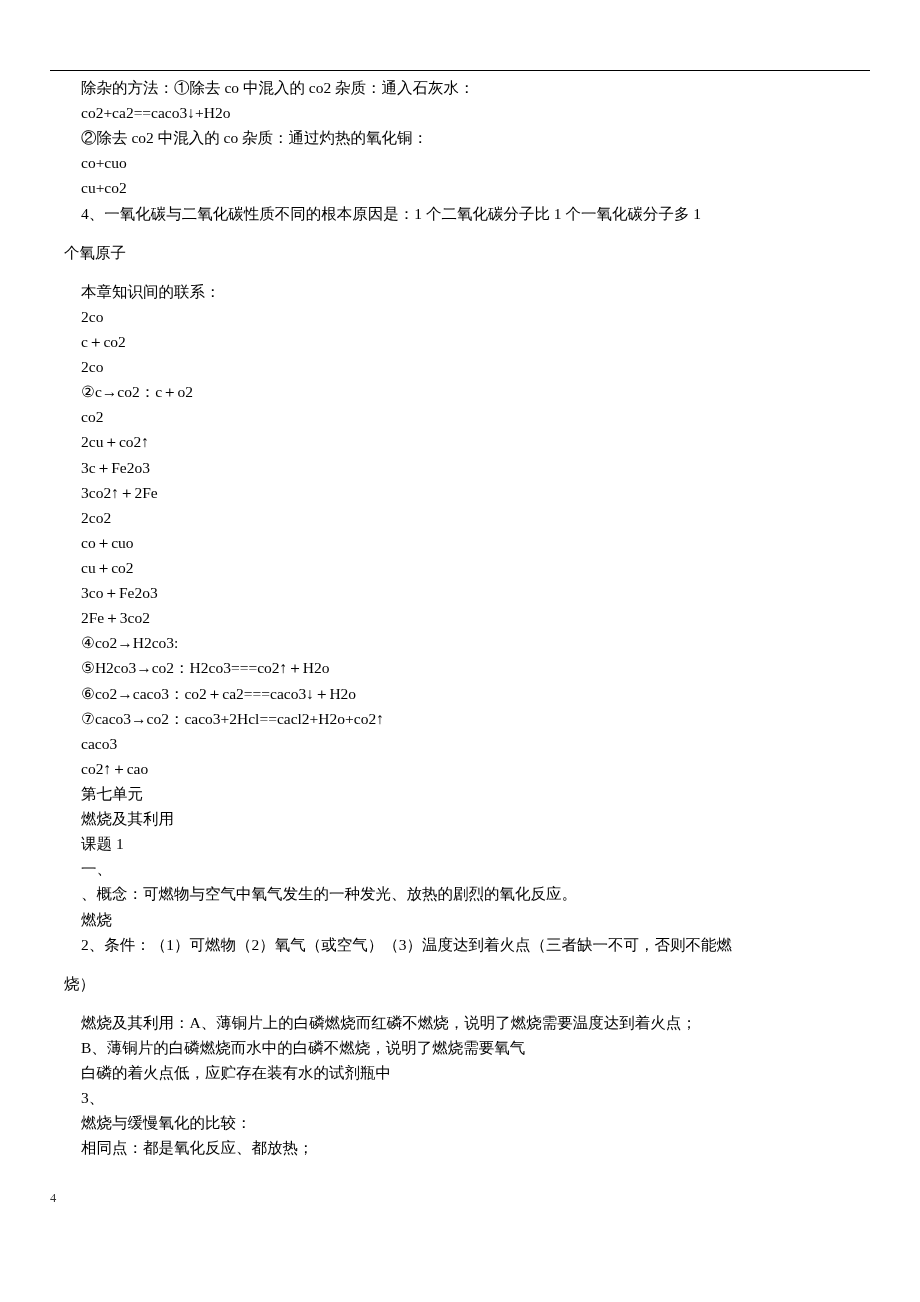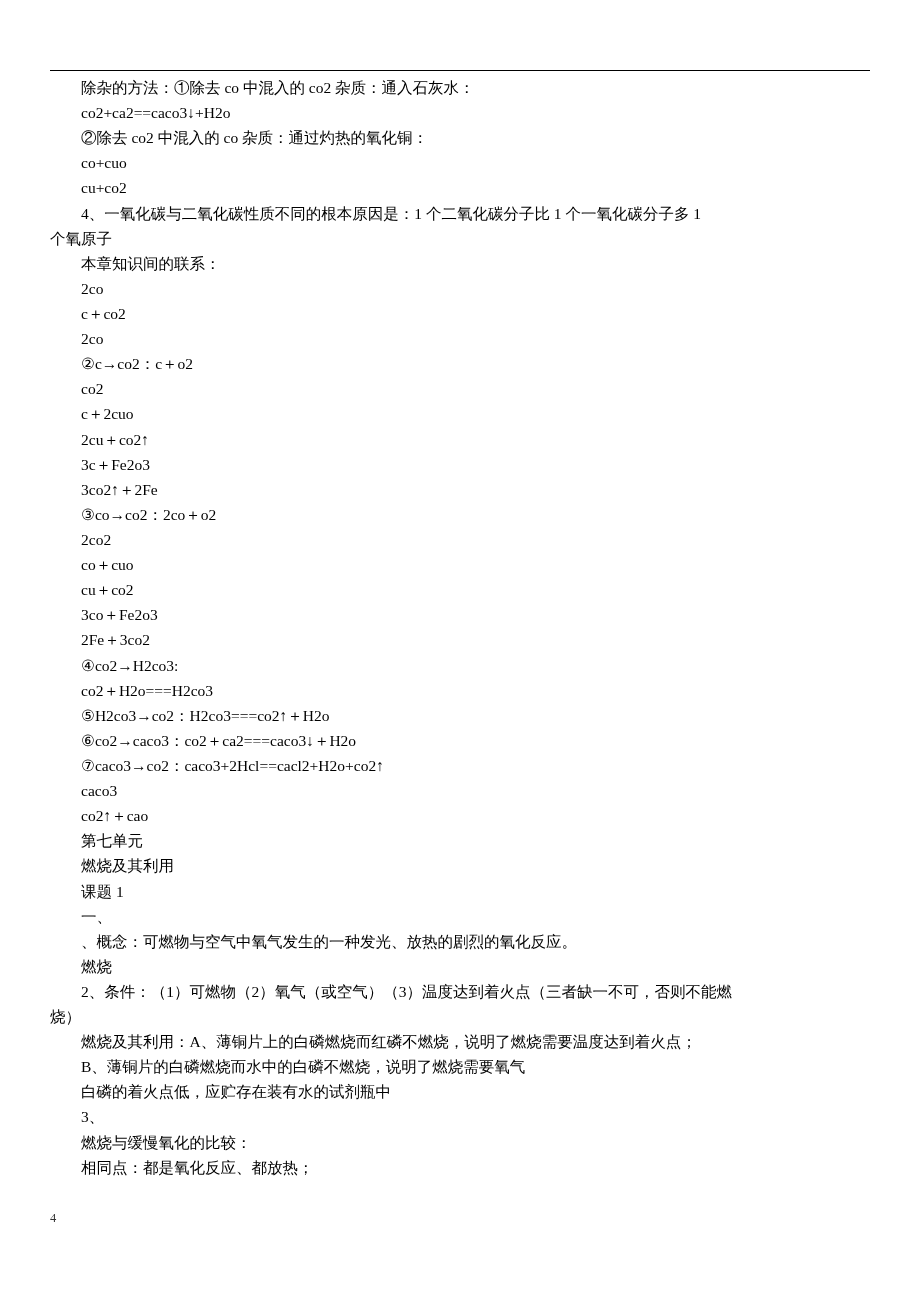--- a/index.html
+++ b/index.html
@@ -21,21 +21,21 @@
     border-top: 1.2px solid #000;
     margin: 0 0 4px 0;
   }
   .para {
     text-indent: 2em;
     margin: 0;
     word-break: break-all;
   }
   .para-noindent {
     text-indent: 0;
-    margin: 0;
+    margin: 14px;
     word-break: break-all;
   }
   .page-number {
     margin-top: 28px;
     font-size: 12.5px;
     color: #333;
     text-indent: 0;
   }
 </style>
 </head>
@@ -51,32 +51,29 @@
   <p class="para">cu+co2</p>
   <p class="para">4、一氧化碳与二氧化碳性质不同的根本原因是：1 个二氧化碳分子比 1 个一氧化碳分子多 1</p>
   <p class="para-noindent">个氧原子</p>
 
   <p class="para">本章知识间的联系：</p>
   <p class="para">2co</p>
   <p class="para">c＋co2</p>
   <p class="para">2co</p>
   <p class="para">②c→co2：c＋o2</p>
   <p class="para">co2</p>
-  <p class="para">c＋2cuo</p>
   <p class="para">2cu＋co2↑</p>
   <p class="para">3c＋Fe2o3</p>
   <p class="para">3co2↑＋2Fe</p>
-  <p class="para">③co→co2：2co＋o2</p>
   <p class="para">2co2</p>
   <p class="para">co＋cuo</p>
   <p class="para">cu＋co2</p>
   <p class="para">3co＋Fe2o3</p>
   <p class="para">2Fe＋3co2</p>
   <p class="para">④co2→H2co3:</p>
-  <p class="para">co2＋H2o===H2co3</p>
   <p class="para">⑤H2co3→co2：H2co3===co2↑＋H2o</p>
   <p class="para">⑥co2→caco3：co2＋ca2===caco3↓＋H2o</p>
   <p class="para">⑦caco3→co2：caco3+2Hcl==cacl2+H2o+co2↑</p>
   <p class="para">caco3</p>
   <p class="para">co2↑＋cao</p>
   <p class="para">第七单元</p>
   <p class="para">燃烧及其利用</p>
   <p class="para">课题 1</p>
   <p class="para">一、</p>
   <p class="para">、概念：可燃物与空气中氧气发生的一种发光、放热的剧烈的氧化反应。</p>

